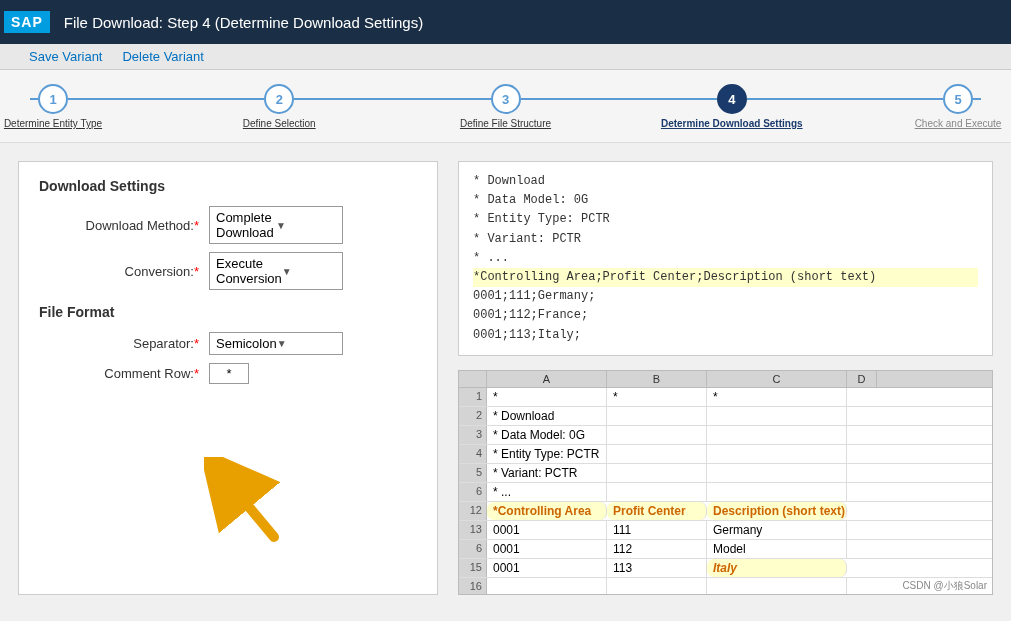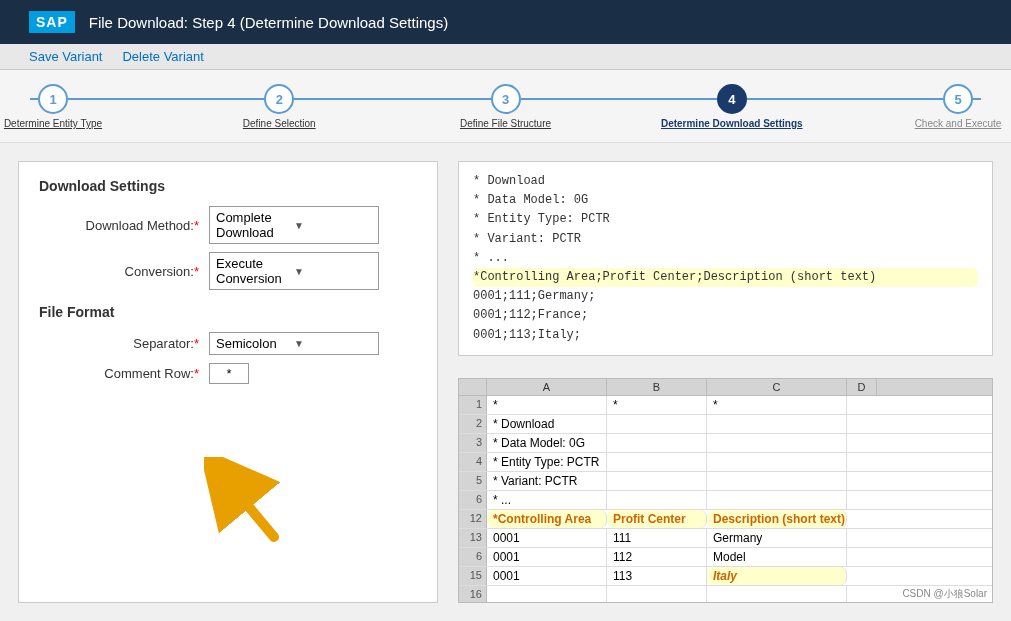--- a/index.html
+++ b/index.html
@@ -4,21 +4,21 @@
   <style>
     * { box-sizing: border-box; margin: 0; padding: 0; }
     body { font-family: Arial, sans-serif; font-size: 13px; background: #f0f0f0; width: 1011px; height: 621px; overflow: hidden; }
 
     
     .header {
       background: #1a2e45;
       color: white;
       display: flex;
       align-items: center;
-      padding: 8px 29px;
+      padding: 8px 4px;
       height: 44px;
     }
     .sap-logo {
       background: #009de0;
       color: white;
       font-weight: bold;
       font-size: 14px;
       padding: 3px 7px;
       margin-right: 14px;
       letter-spacing: 1px;
@@ -131,21 +131,21 @@
       text-align: right;
       width: 160px;
       margin-right: 10px;
       font-size: 13px;
       color: #333;
     }
     .required-star {
       color: red;
     }
     .form-select {
-      width: 170px;
+      width: 134px;
       padding: 3px 6px;
       border: 1px solid #999;
       background: white;
       font-size: 13px;
       display: flex;
       align-items: center;
       justify-content: space-between;
       cursor: pointer;
     }
     .form-select span { flex: 1; }
@@ -187,38 +187,37 @@
       left: 185px;
       top: 295px;
       z-index: 10;
     }
 
     
     .right-panels {
       flex: 1;
       display: flex;
       flex-direction: column;
-      gap: 18px;
+      gap: 10px;
       position: relative;
     }
 
     
     .text-preview {
       background: white;
       border: 1px solid #ccc;
       padding: 10px 14px;
       font-family: 'Courier New', monospace;
       font-size: 12px;
       line-height: 1.6;
       color: #333;
     }
     .text-preview .highlight-line {
       background: #ffffcc;
       display: block;
-      border-radius: 6px;
     }
 
     
     .excel-preview {
       background: white;
       border: 1px solid #bbb;
       font-size: 12px;
       margin-top: 4px;
     }
     .excel-header-row {

